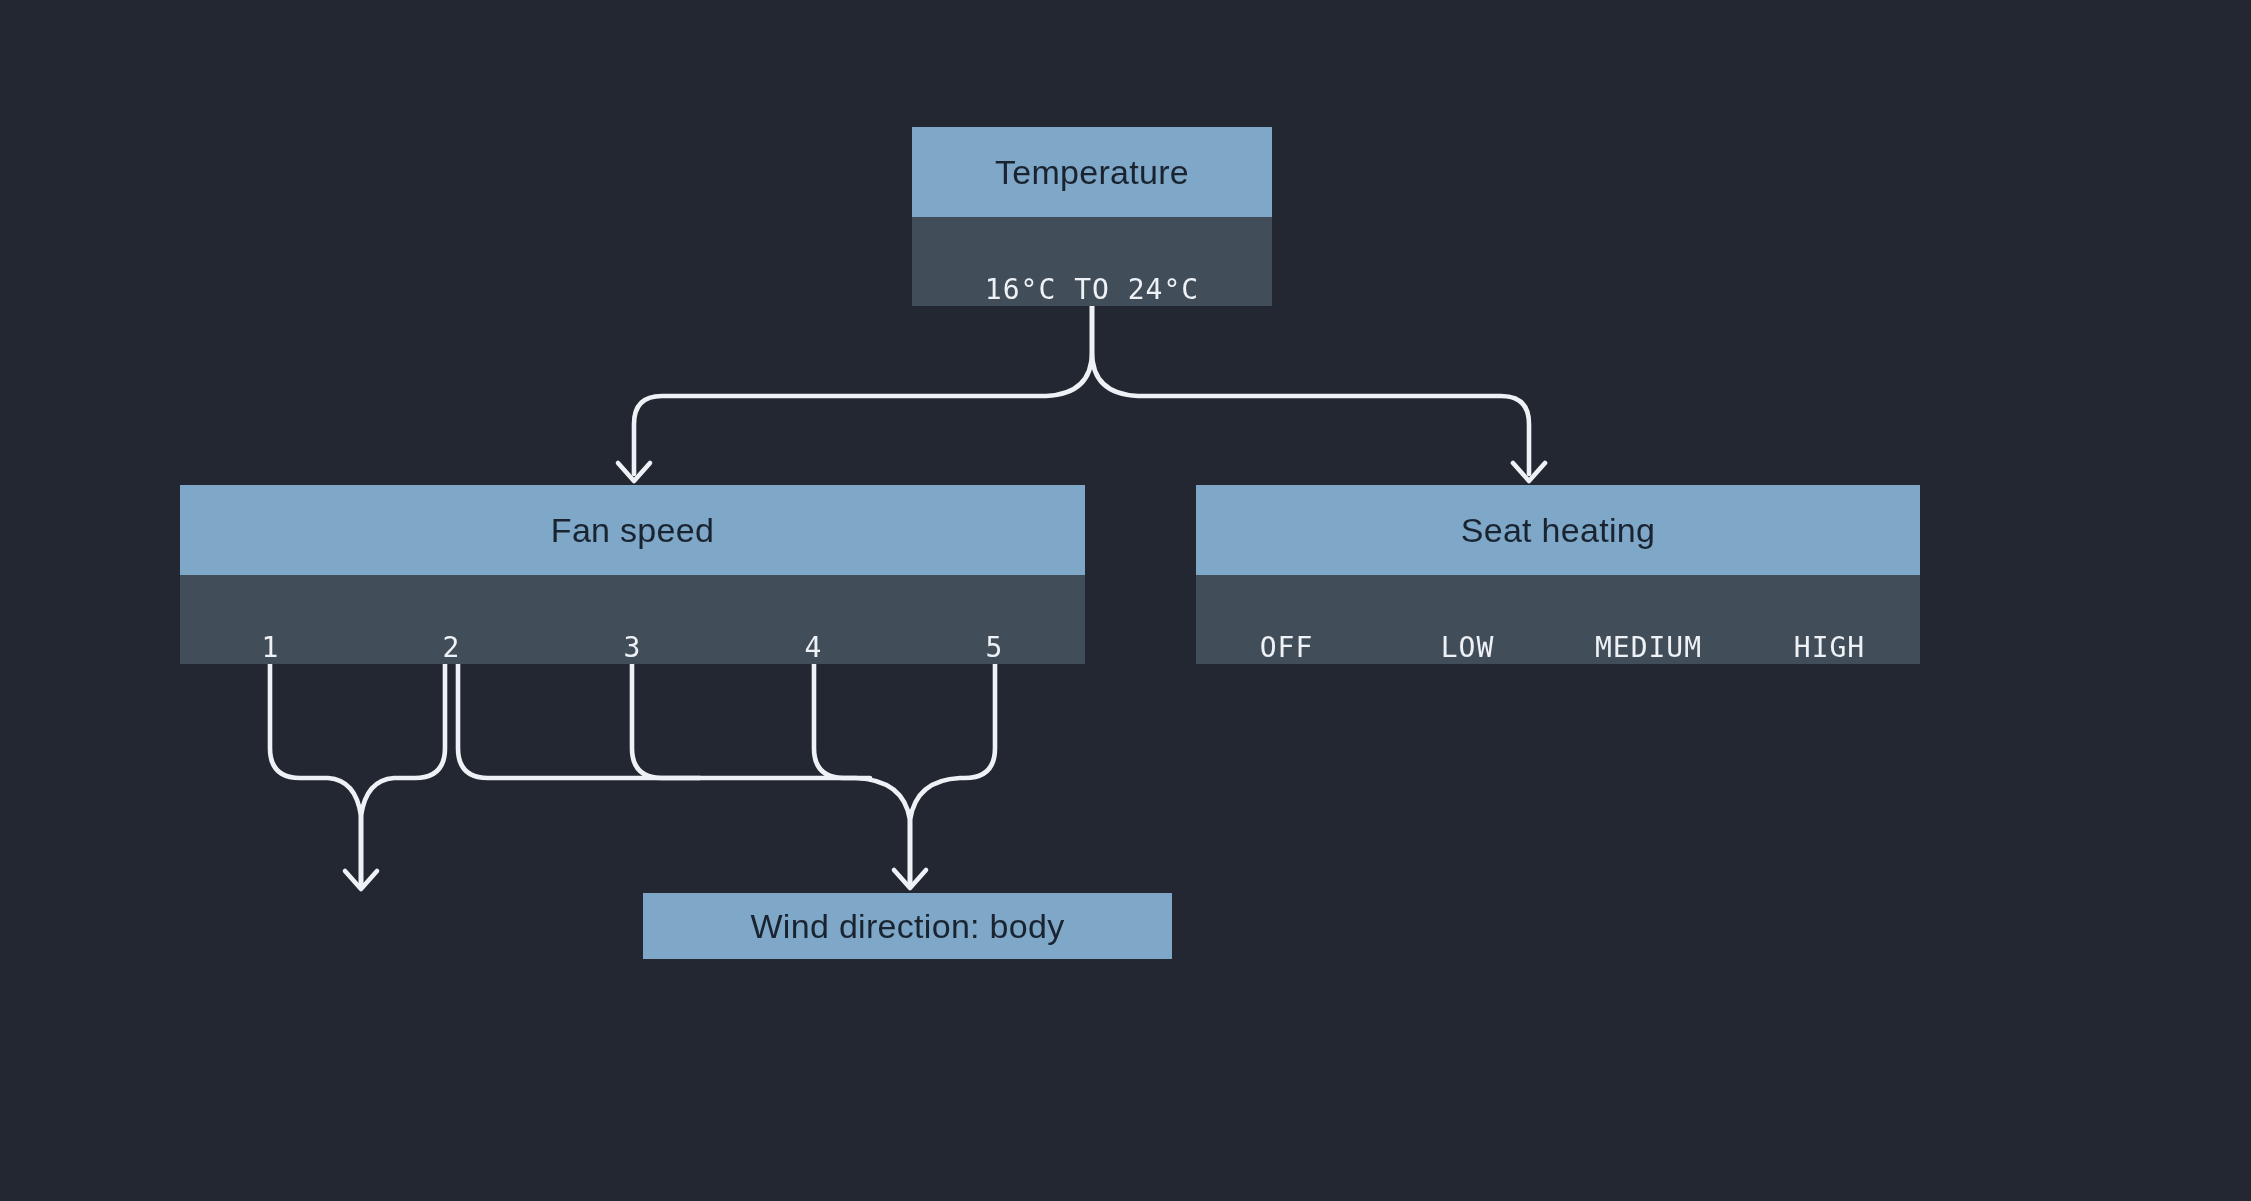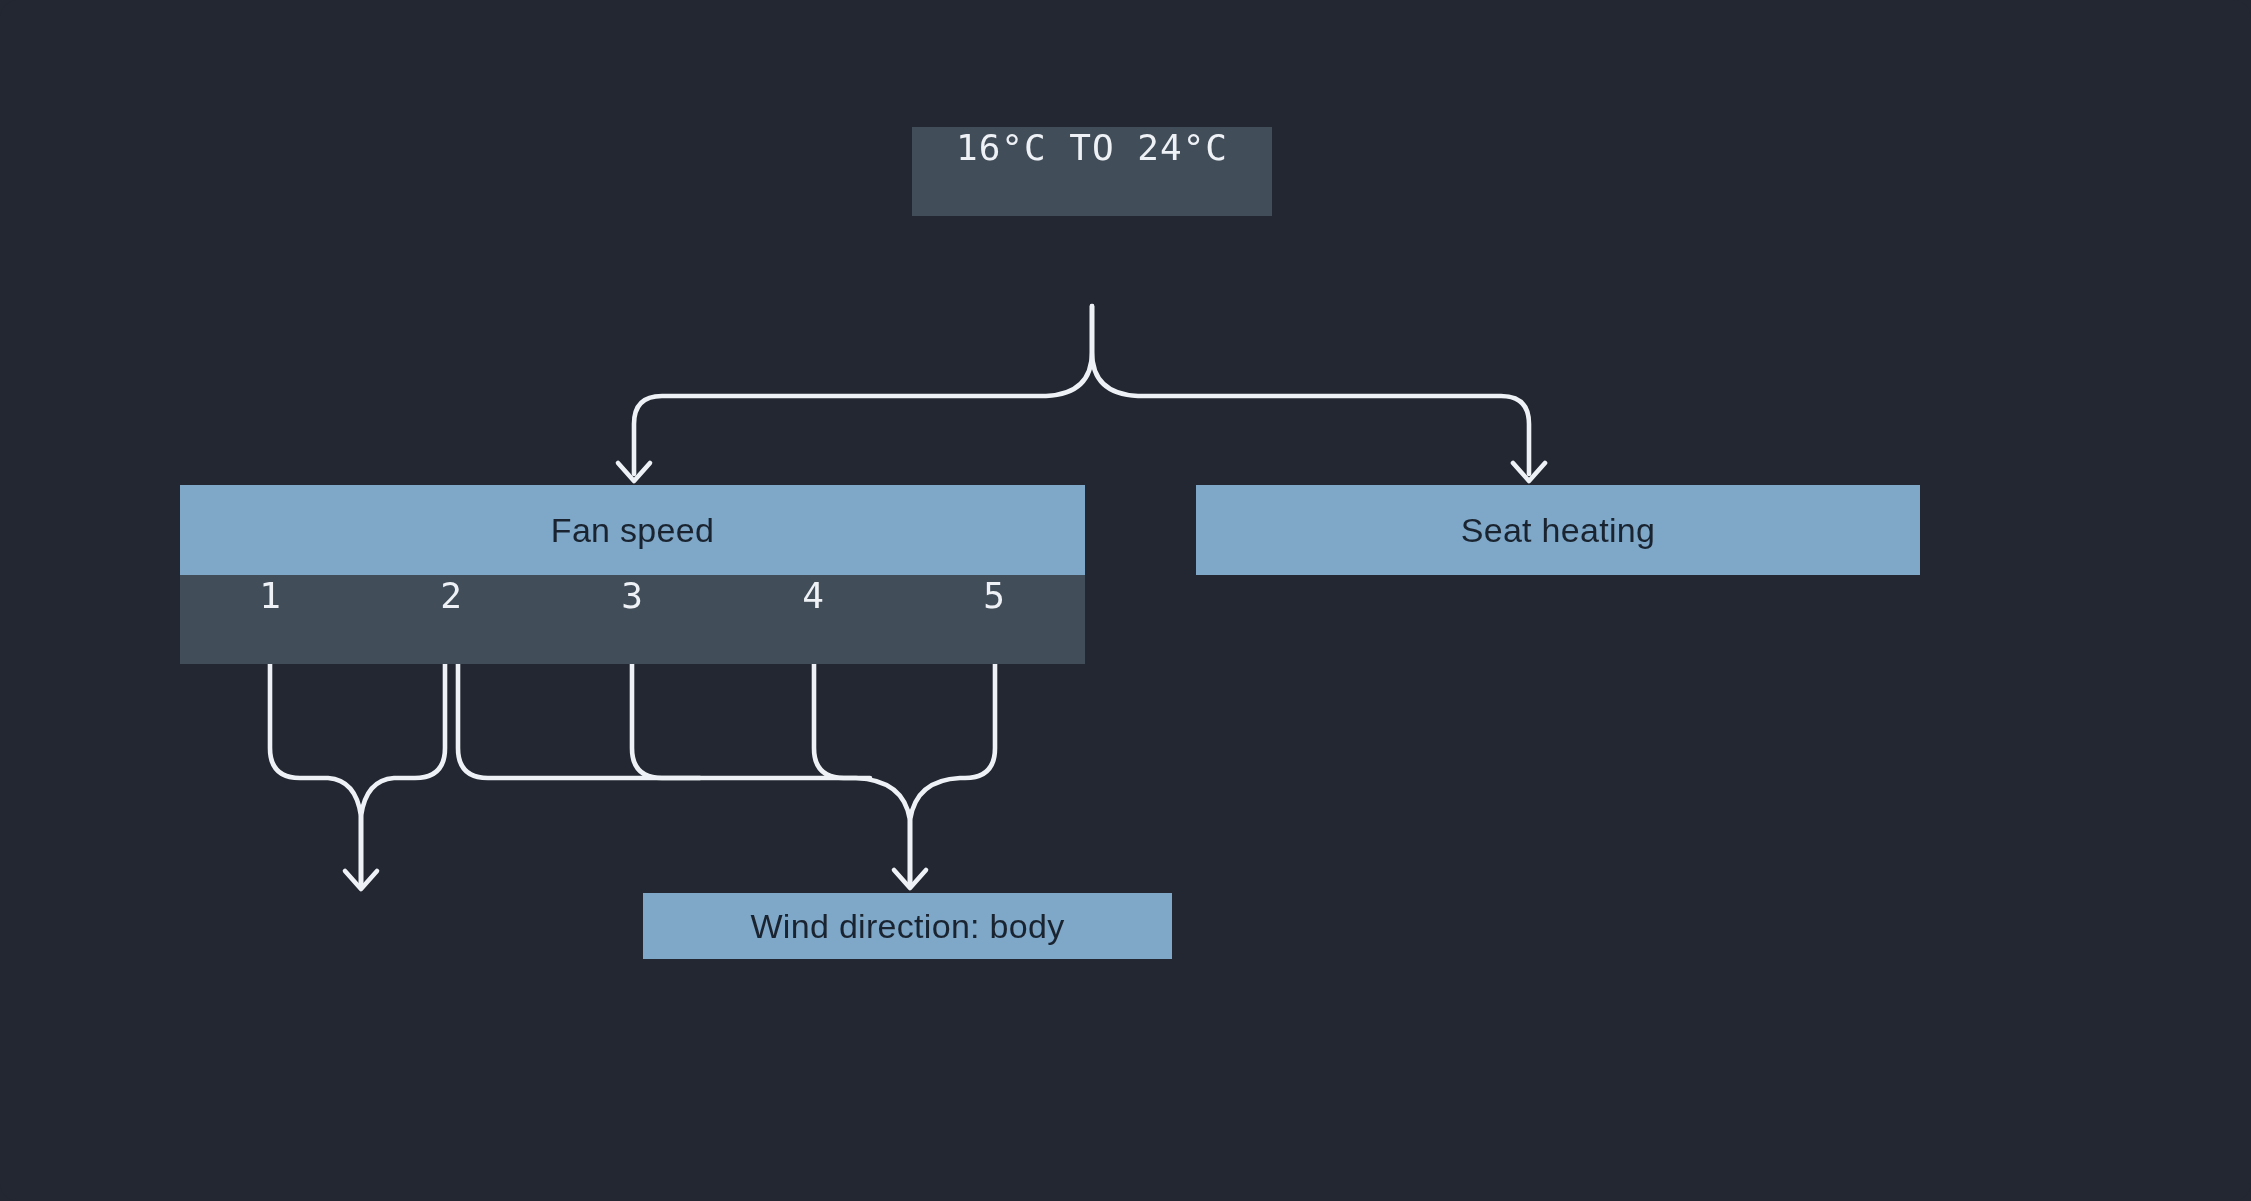--- a/index.html
+++ b/index.html
@@ -34,23 +34,23 @@
     font-weight: 500;
     display: flex;
     align-items: center;
     justify-content: center;
     letter-spacing: 0.3px;
   }
   .node-values {
     background: #424d5a;
     color: #eef2f6;
     font-family: "DejaVu Sans Mono", monospace;
-    font-size: 36px;
+    font-size: 28px;
     display: flex;
-    align-items: flex-start;
+    align-items: flex-end;
     letter-spacing: 1px;
   }
   .node-values .cell {
     flex: 1;
     text-align: center;
     white-space: nowrap;
   }
   
   #node-temperature { left: 912px; top: 127px; width: 360px; }
   #node-temperature .node-header { height: 90px; }
@@ -95,38 +95,45 @@
       <path d="M 632 664 V 748 Q 632 778 662 778 H 700"></path>
 
       <path d="M 814 664 V 748 Q 814 778 844 778 H 870"></path>
 
       <path d="M 995 664 V 748 Q 995 778 965 778 H 960 Q 916 780 910 820 V 883"></path>
       <path d="M 894 870 L 910 888 L 926 870"></path>
     </g>
   </svg>
 
   <div class="node" id="node-temperature">
+    <div class="node-header">Temperature</div>
     <div class="node-values">
       <div class="cell">16°C TO 24°C</div>
     </div>
   </div>
 
   <div class="node" id="node-fan">
     <div class="node-header">Fan speed</div>
     <div class="node-values">
       <div class="cell">1</div>
       <div class="cell">2</div>
       <div class="cell">3</div>
       <div class="cell">4</div>
       <div class="cell">5</div>
     </div>
   </div>
 
   <div class="node" id="node-seat">
     <div class="node-header">Seat heating</div>
+    <div class="node-values">
+      <div class="cell">OFF</div>
+      <div class="cell">LOW</div>
+      <div class="cell">MEDIUM</div>
+      <div class="cell">HIGH</div>
+    </div>
   </div>
 
 
   <div class="node" id="node-body">
     <div class="node-header">Wind direction: body</div>
   </div>
 
 </div>
 
 </body></html>

